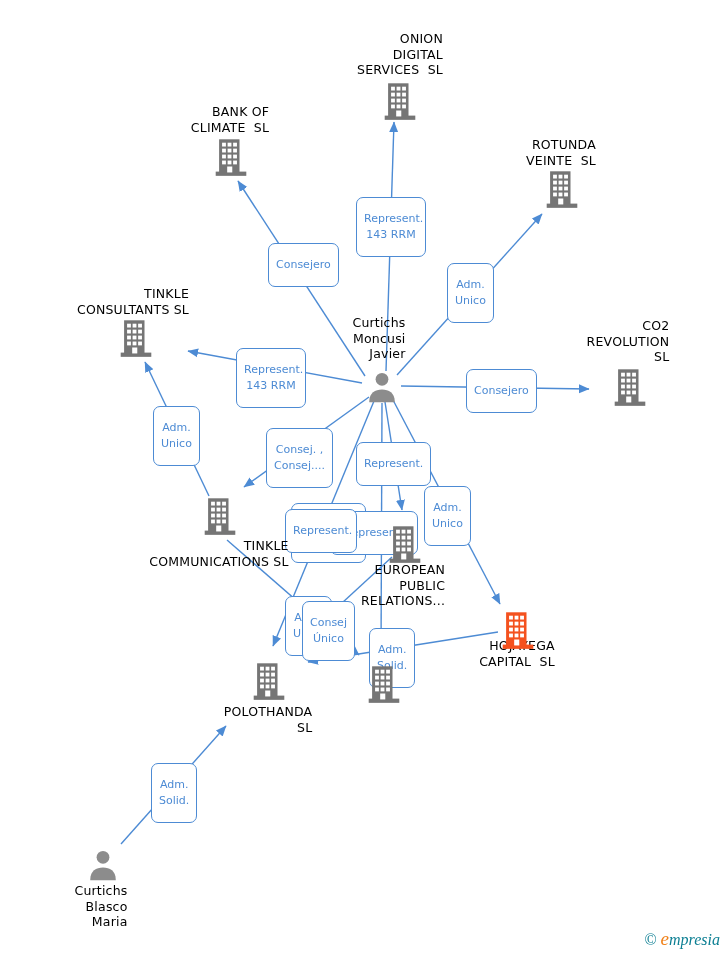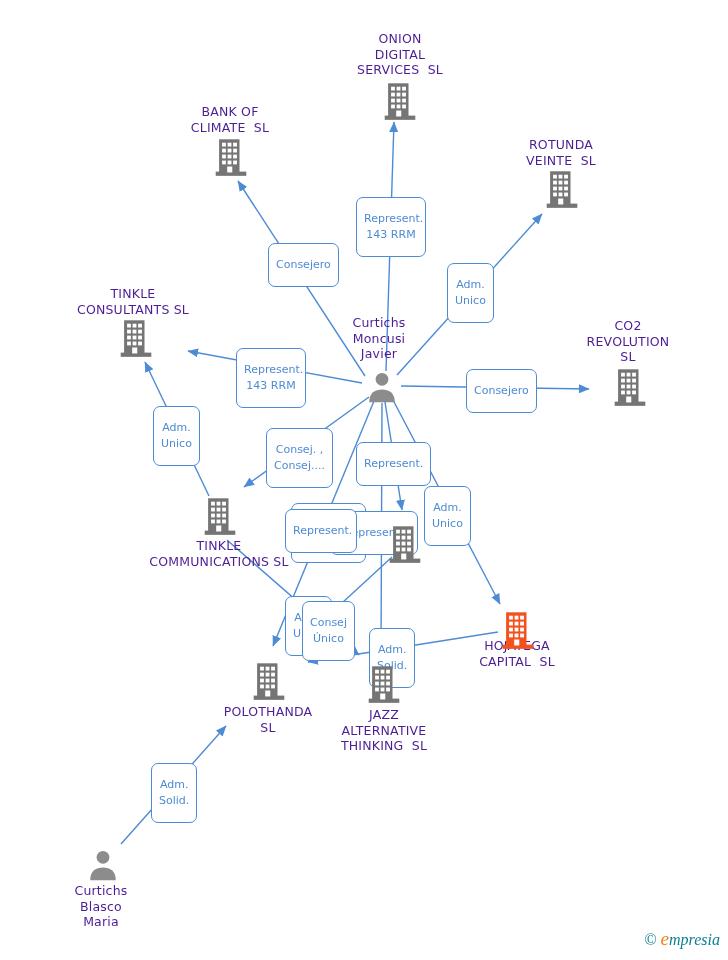--- a/index.html
+++ b/index.html
@@ -1,21 +1,21 @@
 <!DOCTYPE html>
 <html><head>
 <meta charset="utf-8">
 <style>
   html,body{margin:0;padding:0;background:#ffffff;}
   .stage{position:relative;width:728px;height:960px;background:#ffffff;overflow:hidden;
          font-family:"DejaVu Sans","Liberation Sans",sans-serif;}
   svg.edges{position:absolute;left:0;top:0;z-index:1;}
   .icon{position:absolute;z-index:6;}
-  .nlabel{position:absolute;z-index:5;color:#4c1d95;font-size:12.5px;line-height:15.5px;
-          text-align:center;white-space:pre-wrap;transform:translateX(-50%);letter-spacing:.2px;}
+  .nlabel{position:absolute;z-index:5;color:#000000;font-size:12.5px;line-height:15.5px;
+          text-align:right;white-space:pre-wrap;transform:translateX(-50%);letter-spacing:.2px;}
   .lbl{position:absolute;background:#ffffff;border:1.5px solid #4d8bd4;border-radius:7px;
        color:#4d8bd4;font-size:11px;line-height:16px;padding:13px 7px;text-align:center;
        white-space:pre-wrap;box-sizing:border-box;z-index:3;}
   .lbl.back{z-index:2;}
   .lbl.mid{z-index:3;}
   .lbl.front{z-index:4;}
   .watermark{position:absolute;right:8px;bottom:10px;z-index:7;font-size:16px;
              font-family:Liberation Serif, serif;font-style:italic;color:#0c7f93;}
   .watermark .copy{font-style:normal;margin-right:4px;}
   .watermark .e{color:#f08119;font-size:19px;}
@@ -125,27 +125,27 @@
   <div class="nlabel" style="left:133px;top:286px">TINKLE
 CONSULTANTS SL</div>
   <div class="nlabel" style="left:628px;top:318px">CO2
 REVOLUTION
 SL</div>
   <div class="nlabel" style="left:379px;top:315px">Curtichs
 Moncusi
 Javier</div>
   <div class="nlabel" style="left:219px;top:538px">TINKLE
 COMMUNICATIONS SL</div>
+  <div class="nlabel" style="left:403px;top:562px">EUROPEAN
+PUBLIC
+RELATIONS...</div>
   <div class="nlabel" style="left:517px;top:638px">HOJAYEGA
 CAPITAL  SL</div>
   <div class="nlabel" style="left:268px;top:704px">POLOTHANDA
 SL</div>
-  <div class="nlabel" style="left:384px;top:707px">JAZZ
-ALTERNATIVE
-THINKING  SL</div>
   <div class="nlabel" style="left:101px;top:883px">Curtichs
 Blasco
 Maria</div>
 
   <div class="lbl" style="left:268px;top:243px">Consejero</div>
   <div class="lbl" style="left:356px;top:197px;width:70px">Represent.
 143 RRM</div>
   <div class="lbl" style="left:447px;top:263px">Adm.
 Unico</div>
   <div class="lbl" style="left:236px;top:348px;width:70px">Represent.

